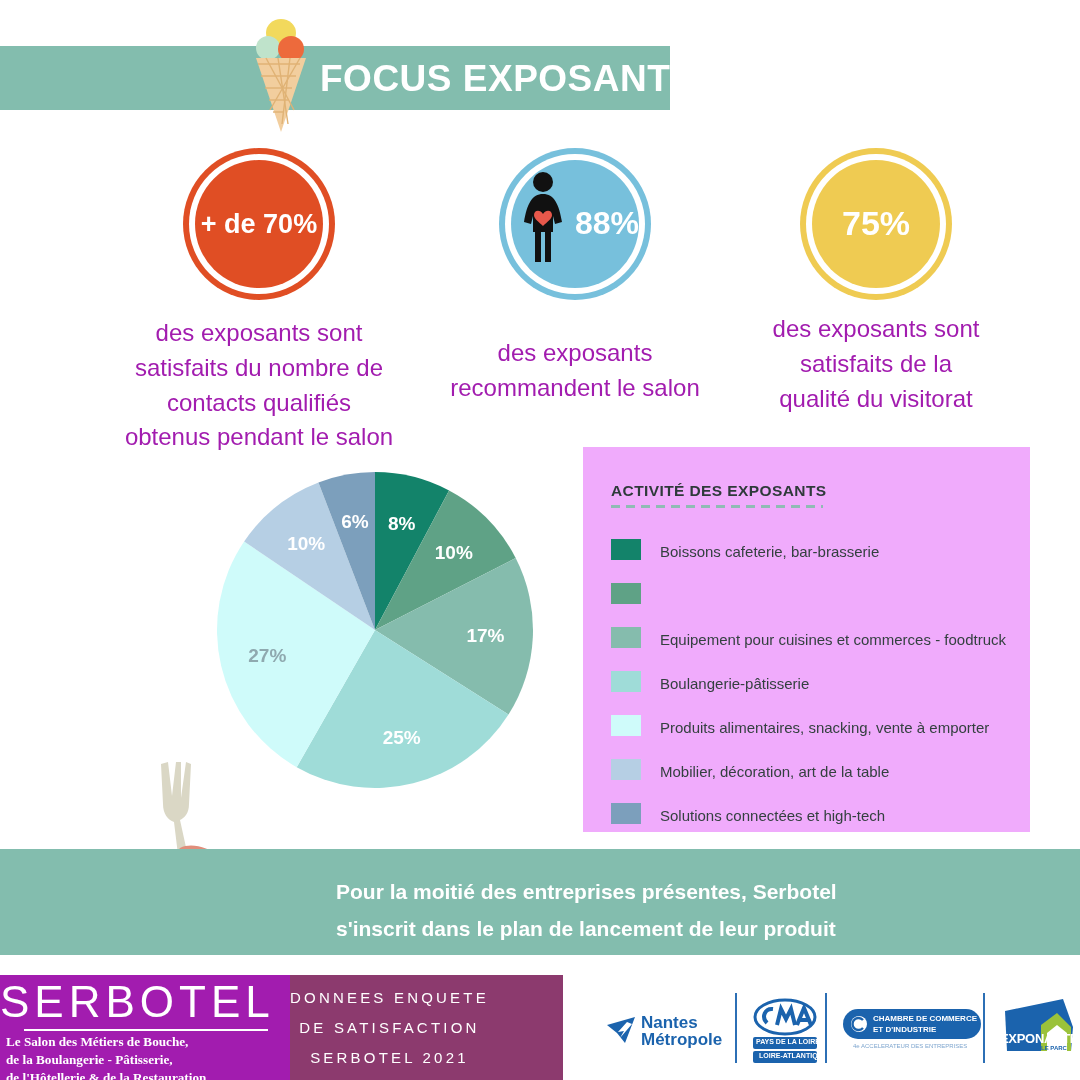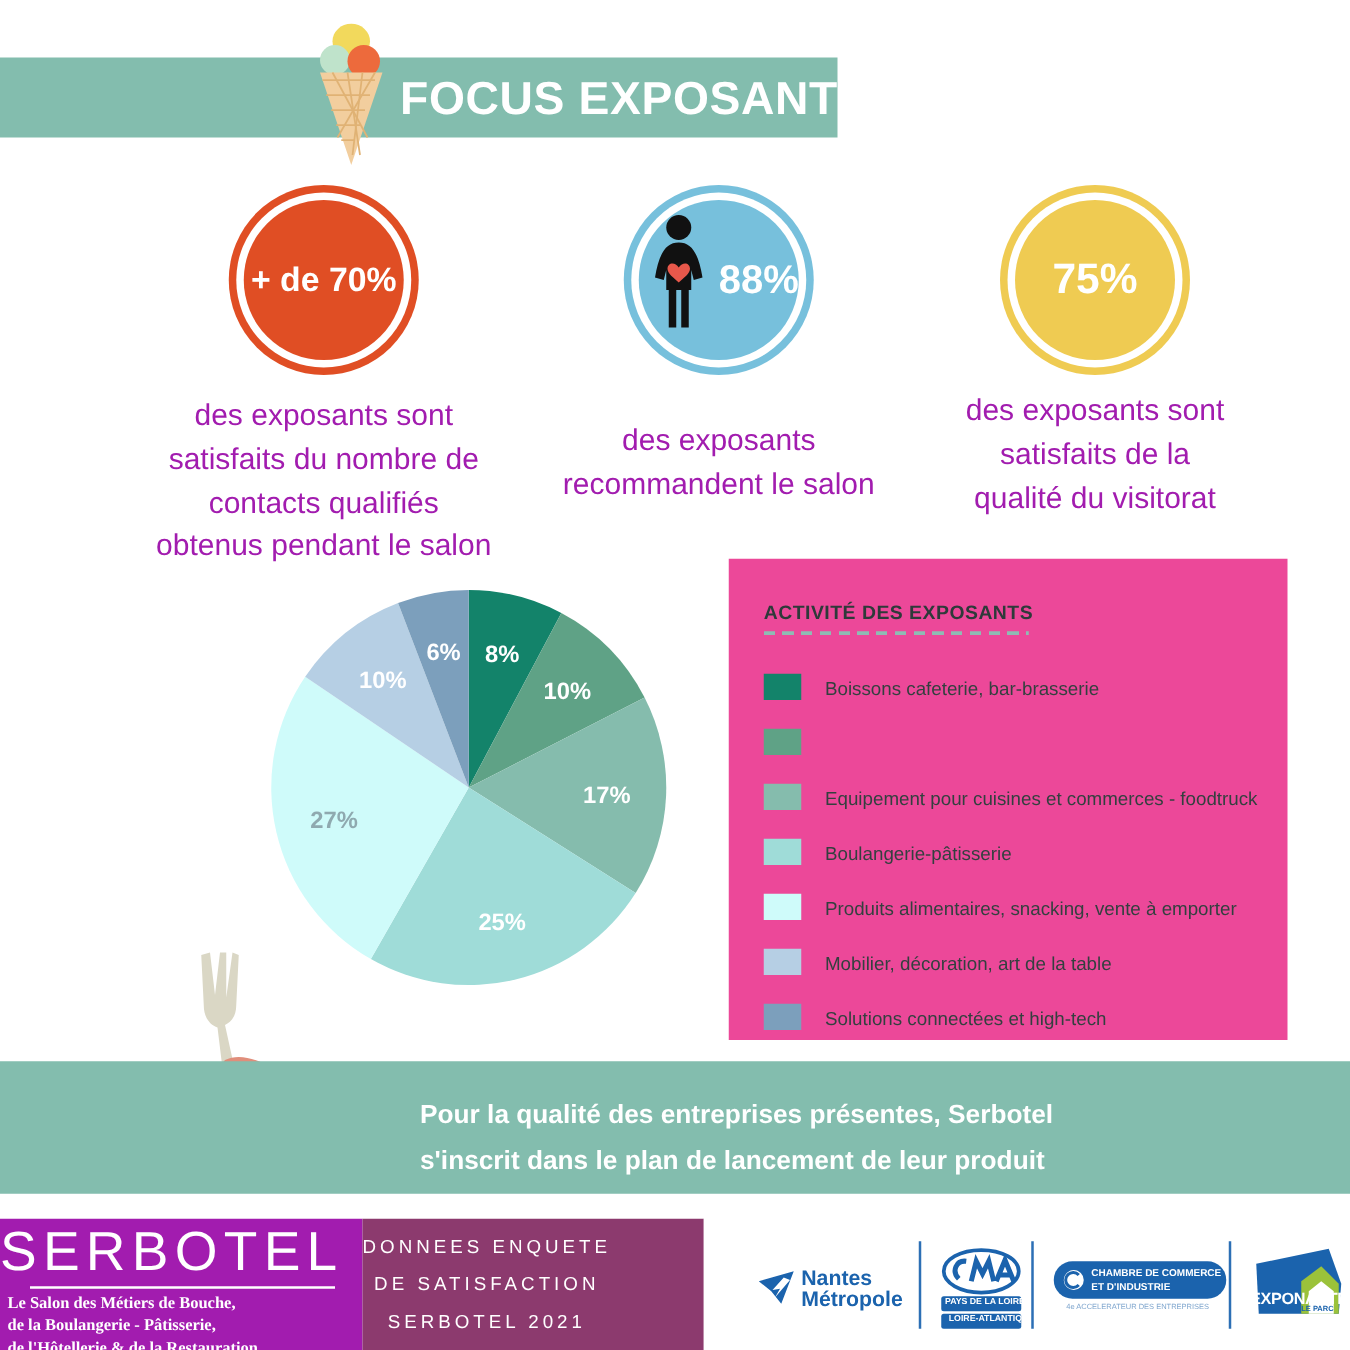--- a/index.html
+++ b/index.html
@@ -72,21 +72,21 @@
   #stat3 .stat-caption { margin-top: 12px; }
 
   
   .pie-area { position: absolute; left: 215px; top: 470px; width: 320px; height: 320px; }
   .pie-svg { width: 320px; height: 320px; display: block; }
   .pie-label { font-family: "Liberation Sans", sans-serif; font-weight: bold; font-size: 19px; }
 
   
   .legend-panel {
     position: absolute; left: 583px; top: 447px; width: 447px; height: 385px;
-    background: #ec4899;
+    background: #f0abfc;
   }
   .legend-title {
     position: absolute; left: 28px; top: 35px;
     color: #2E3A3A; font-size: 15.5px; font-weight: bold; letter-spacing: 0.4px;
   }
   .legend-divider {
     position: absolute; left: 28px; top: 58px; width: 212px; height: 3px;
     background: repeating-linear-gradient(to right, #8FBBB4 0 9px, transparent 9px 15px);
   }
   .legend-list { position: absolute; left: 28px; top: 69px; width: 410px; }
@@ -271,21 +271,21 @@
     <g fill="#5C2147">
       <ellipse cx="49" cy="106" rx="6" ry="8" transform="rotate(-28 49 106)"></ellipse>
       <ellipse cx="57" cy="120" rx="6" ry="8" transform="rotate(-24 57 120)"></ellipse>
       <ellipse cx="67" cy="132" rx="6" ry="8" transform="rotate(-20 67 132)"></ellipse>
     </g>
     <path d="M118 136 L166 170 L144 200 L96 176 Z" fill="#E8E5DA"></path>
     <path d="M126 140 L176 176 L152 200 L104 180 Z" fill="#8B3A6F"></path>
   </svg>
 
   <div class="green-banner"></div>
-  <div class="banner-text">Pour la qualité des entreprises présentes, Serbotel
+  <div class="banner-text">Pour la moitié des entreprises présentes, Serbotel
 s'inscrit dans le plan de lancement de leur produit</div>
 
   <div class="footer">
 
     <div class="footer-logo-block">
       <div class="serbotel-word">SERBOTEL</div>
       <div class="serbotel-rule"></div>
       <div class="serbotel-sub">Le Salon des Métiers de Bouche,
 de la Boulangerie - Pâtisserie,
 de l'Hôtellerie &amp; de la Restauration</div>

